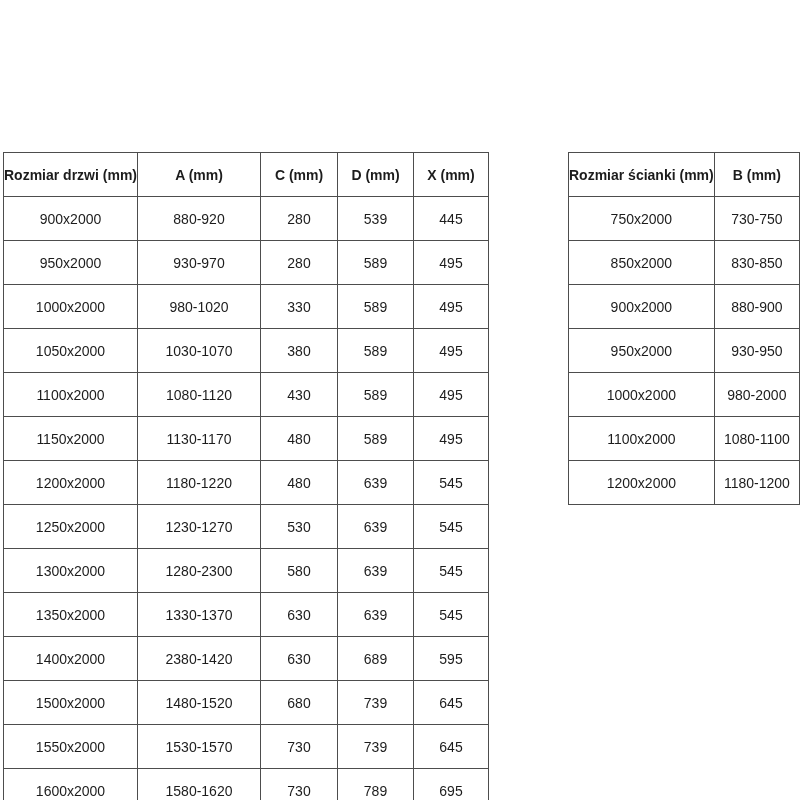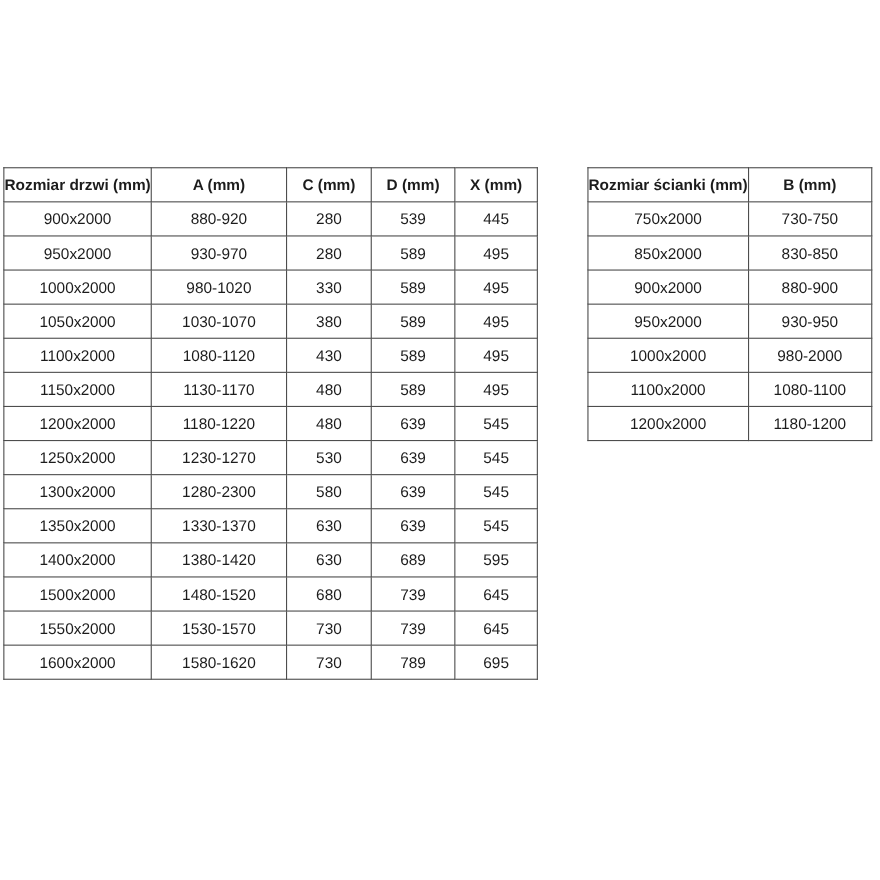--- a/index.html
+++ b/index.html
@@ -11,37 +11,37 @@
     position: relative;
     width: 800px;
     height: 800px;
     font-family: "Liberation Sans", sans-serif;
   }
   .table-wrap {
     position: absolute;
     top: 152px;
   }
   .table-wrap.left  { left: 3px; }
-  .table-wrap.right { left: 534px; }
+  .table-wrap.right { left: 568px; }
   table {
     border-collapse: collapse;
     table-layout: fixed;
   }
   th, td {
     border: 1px solid #4d4d4d;
     text-align: center;
     vertical-align: middle;
     padding: 0;
     font-size: 14px;
     color: #1c1c1c;
     white-space: nowrap;
     overflow: hidden;
   }
   th { font-weight: bold; }
-  tr { height: 31px; }
+  tr { height: 44px; }
 </style>
 </head>
 <body>
 
 <div class="table-wrap left">
   <table>
     <colgroup>
       <col style="width:134px">
       <col style="width:123px">
       <col style="width:77px">
@@ -123,21 +123,21 @@
         </tr>
         <tr>
           <td>1350x2000</td>
           <td>1330-1370</td>
           <td>630</td>
           <td>639</td>
           <td>545</td>
         </tr>
         <tr>
           <td>1400x2000</td>
-          <td>1380-1420</td>
+          <td>2380-1420</td>
           <td>630</td>
           <td>689</td>
           <td>595</td>
         </tr>
         <tr>
           <td>1500x2000</td>
           <td>1480-1520</td>
           <td>680</td>
           <td>739</td>
           <td>645</td>

